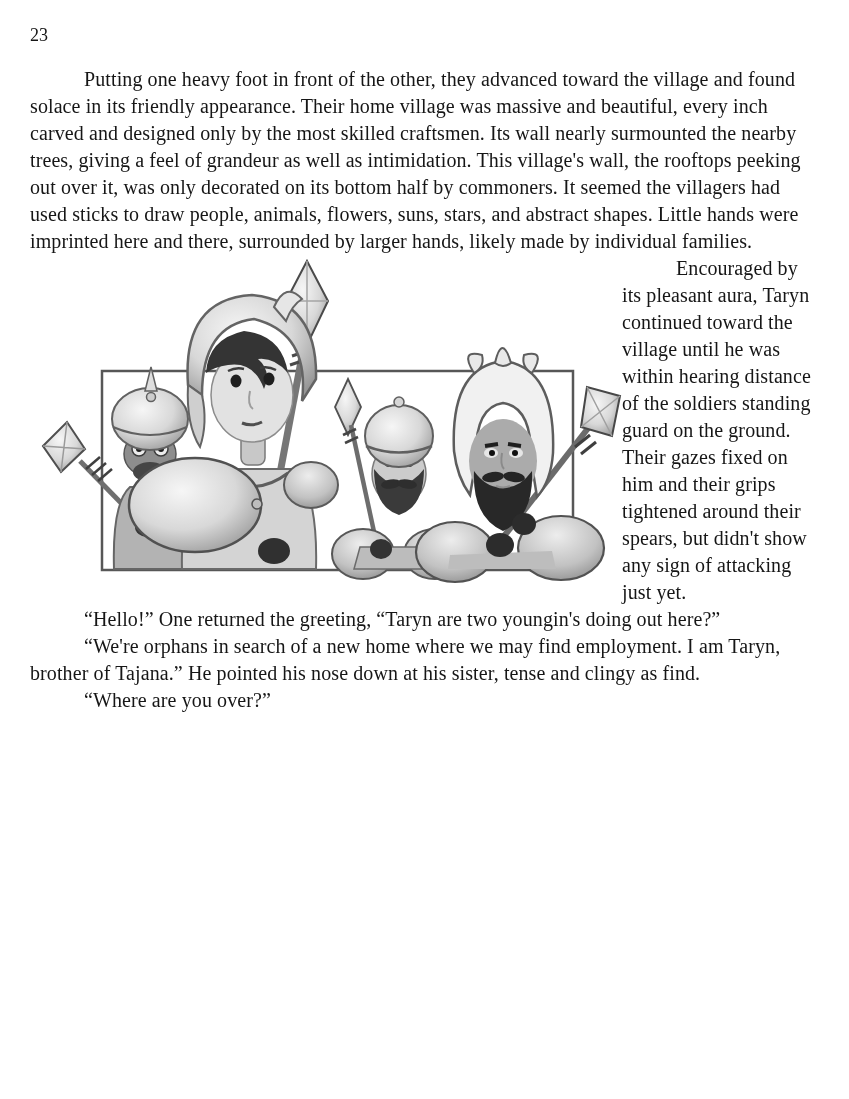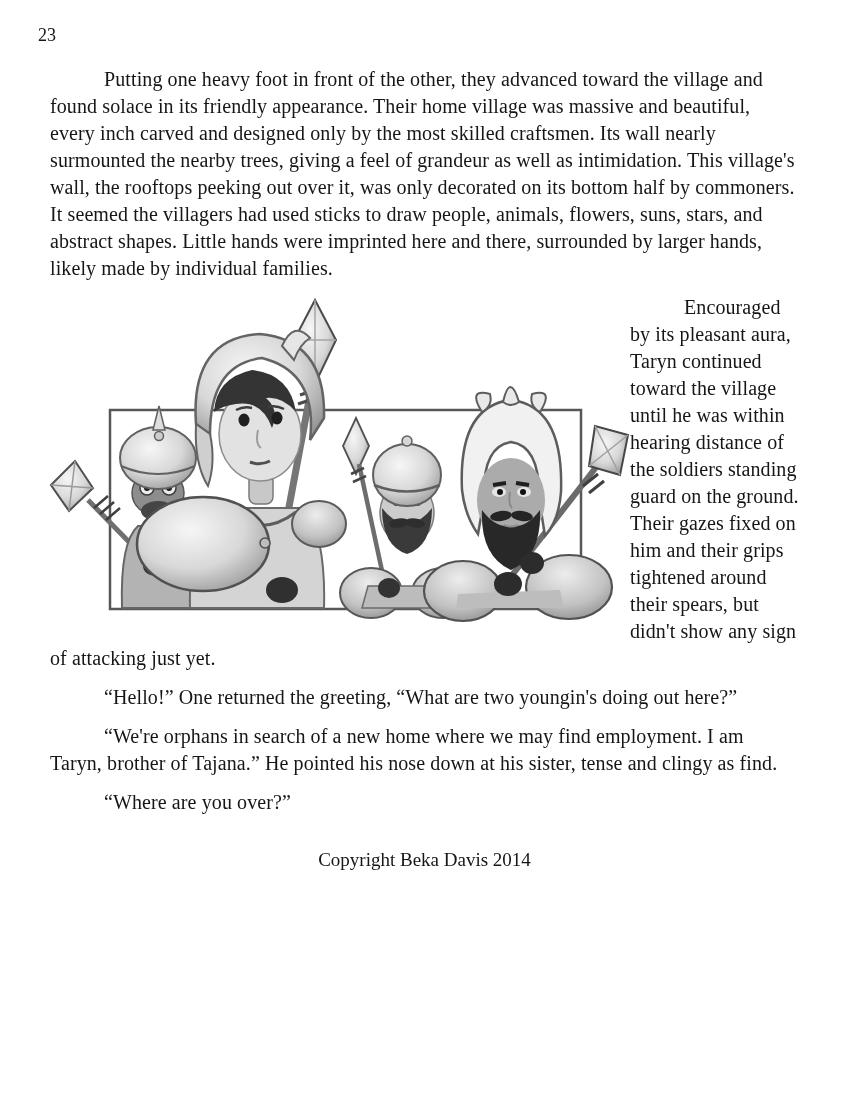--- a/index.html
+++ b/index.html
@@ -2,24 +2,24 @@
 <html><head>
 <meta charset="utf-8">
 <style>
   html, body { margin: 0; padding: 0; background: #ffffff; }
   body {
     width: 849px; height: 1099px; overflow: hidden;
     font-family: "Liberation Serif", "DejaVu Serif", serif;
     color: #161616;
     -webkit-font-smoothing: antialiased;
   }
-  .page { padding: 24px 38px 0 38px; }
+  .page { padding: 24px 38px 0 30px; }
   .page-number { font-size: 18px; line-height: 22px; margin-bottom: 20px; }
   .story { font-size: 20px; line-height: 27px; letter-spacing: 0.1px; }
-  .story p { margin: 12px; text-indent: 54px; }
+  .story p { margin: 0; text-indent: 54px; }
   .illustration { float: left; width: 592px; height: 332px; }
   .illustration svg { display: block; }
   .footer { clear: both; text-align: center; font-size: 19px; line-height: 27px; margin-top: 30px; }
 </style>
 </head>
 <body>
 
 <div class="page">
 
   <div class="page-number">23</div>
@@ -147,22 +147,21 @@
             <ellipse cx="484" cy="222" rx="11" ry="5" fill="#242424" transform="rotate(8 484 222)"></ellipse>
             <path d="M466,231 Q473,234 480,231" stroke="#8f8f8f" stroke-width="2" fill="none"></path>
             <ellipse cx="470" cy="290" rx="14" ry="12" fill="#2c2c2c"></ellipse>
             <ellipse cx="494" cy="269" rx="12" ry="11" fill="#2c2c2c"></ellipse>
           </g>
         </g>
       </svg>
     </div>
 
     <p>Encouraged by its pleasant aura, Taryn continued toward the village until he was within hearing distance of the soldiers standing guard on the ground. Their gazes fixed on him and their grips tightened around their spears, but didn't show any sign of attacking just yet.</p>
-    <p>“Hello!” One returned the greeting, “What are two youngin's doing out here?”</p>
+    <p>“Hello!” One returned the greeting, “Taryn are two youngin's doing out here?”</p>
     <p>“We're orphans in search of a new home where we may find employment. I am Taryn, brother of Tajana.” He pointed his nose down at his sister, tense and clingy as find.</p>
     <p>“Where are you over?”</p>
   </div>
 
   <div class="footer">
-    <div>Copyright Beka Davis 2014</div>
   </div>
 
 </div>
 
 </body></html>

